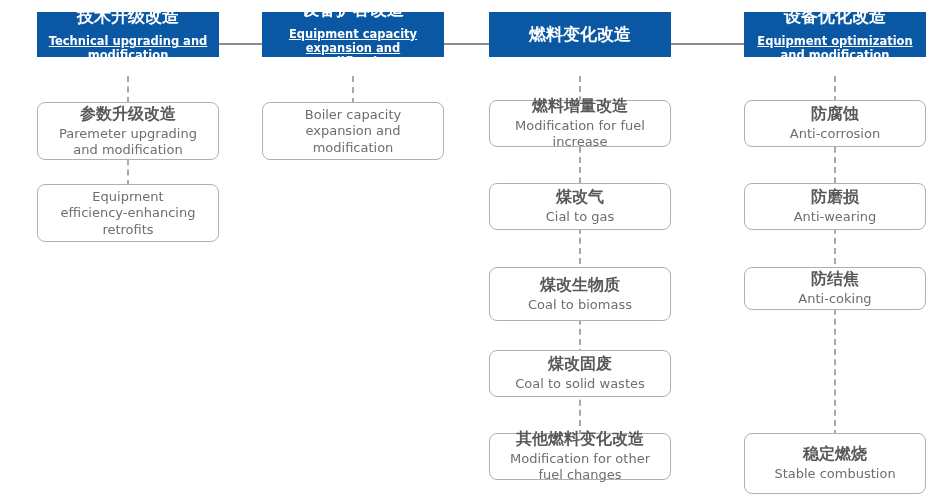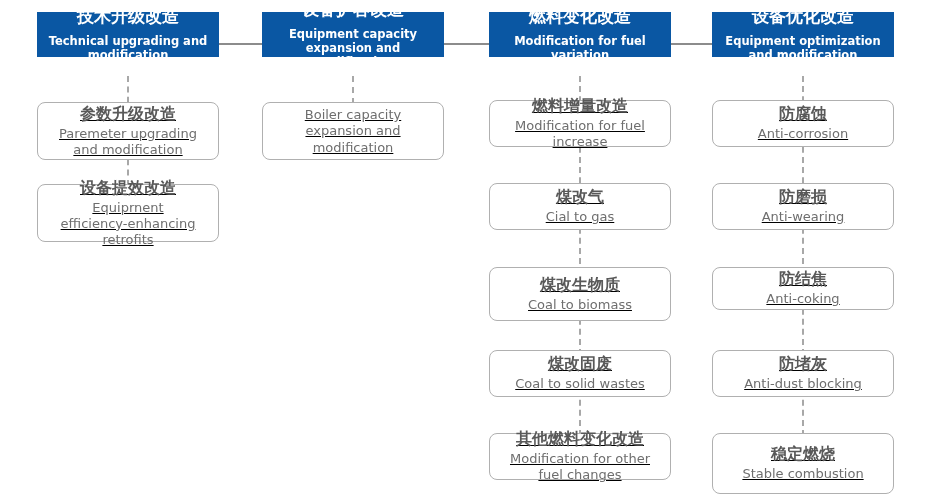--- a/index.html
+++ b/index.html
@@ -45,37 +45,36 @@
     display: flex;
     flex-direction: column;
     justify-content: center;
     align-items: center;
     text-align: center;
     z-index: 2;
     box-sizing: border-box;
     padding: 13px 6px;
   }
   .hdr .zh { font-size: 17px; font-weight: bold; line-height: 1.25; }
-  .hdr .en { font-size: 11.5px; font-weight: 600; line-height: 1.2; margin-top: 8px; }
+  .hdr .en { font-size: 11.5px; font-weight: 600; line-height: 1.2; margin-top: 8px; text-decoration: underline; }
   .node {
     position: absolute;
     left: 0;
     width: 182px;
     background: #ffffff;
     border: 1px solid #b0b0b0;
     border-radius: 8px;
     display: flex;
     flex-direction: column;
     justify-content: center;
     align-items: center;
     text-align: center;
     z-index: 1;
     box-sizing: border-box;
     padding: 2px 19px;
-    text-decoration: underline;
   }
   .node .zh { font-size: 16px; font-weight: bold; color: #595959; line-height: 1.3; }
   .node .en { font-size: 13px; color: #6e6e6e; line-height: 1.25; margin-top: 1px; }
 </style>
 </head>
 <body>
 
 <div class="canvas">
 
   <div class="hline"></div>
@@ -84,41 +83,39 @@
     <div class="vdash" style="top:76px; height:110px"></div>
     <div class="hdr" style="top:12px">
       <span class="zh">技术升级改造</span>
       <span class="en">Technical upgrading and modification</span>
     </div>
     <div class="node" style="top:102px; height:58px">
       <span class="zh">参数升级改造</span>
       <span class="en">Paremeter upgrading and modification</span>
     </div>
     <div class="node" style="top:184px; height:58px">
-      <span class="zh">设备提效改造</span>
       <span class="en">Equiprnent efficiency-enhancing retrofits</span>
     </div>
   </div>
 
   <div class="column" style="left:262px">
     <div class="vdash" style="top:76px; height:28px"></div>
     <div class="hdr" style="top:12px">
       <span class="zh">设备扩容改造</span>
       <span class="en">Equipment capacity expansion and modification</span>
     </div>
     <div class="node" style="top:102px; height:58px">
       <span class="en">Boiler capacity expansion and modification</span>
     </div>
   </div>
 
   <div class="column" style="left:489px">
     <div class="vdash" style="top:76px; height:360px"></div>
     <div class="hdr" style="top:12px">
       <span class="zh">燃料变化改造</span>
-      <span class="en">Modification for fuel variation</span>
     </div>
     <div class="node" style="top:100px; height:47px">
       <span class="zh">燃料增量改造</span>
       <span class="en">Modification for fuel increase</span>
     </div>
     <div class="node" style="top:183px; height:47px">
       <span class="zh">煤改气</span>
       <span class="en">Cial to gas</span>
     </div>
     <div class="node" style="top:267px; height:54px">
@@ -128,41 +125,37 @@
     <div class="node" style="top:350px; height:47px">
       <span class="zh">煤改固废</span>
       <span class="en">Coal to solid wastes</span>
     </div>
     <div class="node" style="top:433px; height:47px">
       <span class="zh">其他燃料变化改造</span>
       <span class="en">Modification for other fuel changes</span>
     </div>
   </div>
 
-  <div class="column" style="left:712px">
+  <div class="column" style="left:744px">
     <div class="vdash" style="top:76px; height:360px"></div>
     <div class="hdr" style="top:12px">
       <span class="zh">设备优化改造</span>
       <span class="en">Equipment optimization and modification</span>
     </div>
     <div class="node" style="top:100px; height:47px">
       <span class="zh">防腐蚀</span>
       <span class="en">Anti-corrosion</span>
     </div>
     <div class="node" style="top:183px; height:47px">
       <span class="zh">防磨损</span>
       <span class="en">Anti-wearing</span>
     </div>
     <div class="node" style="top:267px; height:43px">
       <span class="zh">防结焦</span>
       <span class="en">Anti-coking</span>
     </div>
-    <div class="node" style="top:350px; height:47px">
-      <span class="zh">防堵灰</span>
-      <span class="en">Anti-dust blocking</span>
-    </div>
     <div class="node" style="top:433px; height:61px">
       <span class="zh">稳定燃烧</span>
       <span class="en">Stable combustion</span>
     </div>
   </div>
 
 </div>
 
 </body></html>

